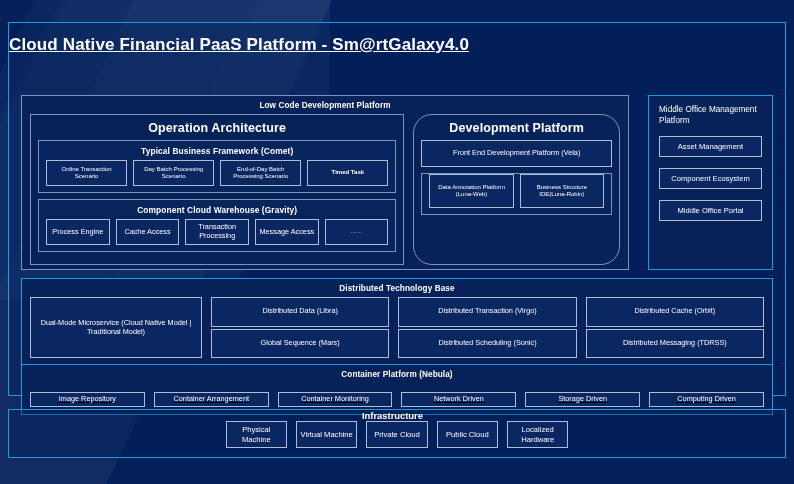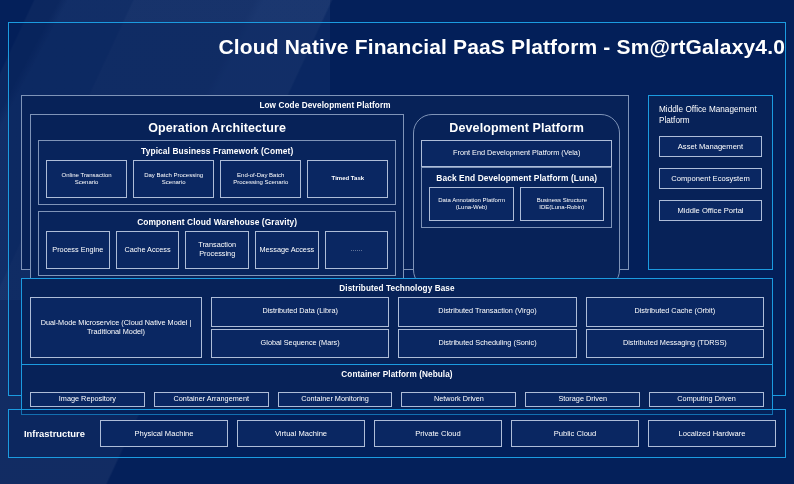--- a/index.html
+++ b/index.html
@@ -47,29 +47,31 @@
     border: 1.5px solid #1b9be0;
     background: rgba(4,32,90,0.35);
   }
   .infra-frame {
     position: absolute;
     left: 8px; top: 409px; width: 778px; height: 49px;
     border: 1.5px solid #1b9be0;
     background: rgba(4,32,90,0.35);
     display: flex; align-items: center;
     padding: 0 9px;
+    flex-direction: column;
   }
 
   .main-title {
-    text-align: right;
+    text-align: left;
     color: #ffffff;
-    font-size: 21px;
+    font-size: 17px;
     font-weight: bold;
     letter-spacing: .15px;
     padding-top: 12px;
+    text-decoration: underline;
   }
 
   
   .panel {
     border: 1px solid #7f94b8;
     background: #072258;
   }
   .panel-title {
     text-align: center;
     color: #ffffff;
@@ -113,21 +115,21 @@
   .sub-panel {
     border: 1px solid #7f94b8;
     background: #08245c;
     margin: 0 7px 6px;
     padding-bottom: 6px;
   }
   .sub-row {
     display: flex; gap: 6px;
     padding: 0 7px;
   }
-  .sub-row > .box { flex: 1; height: 38px; }
+  .sub-row > .box { flex: 1; height: 26px; }
 
   
   .midoffice {
     flex: 1;
     border: 1px solid #1b9be0;
     background: #072258;
     padding: 8px 10px 10px;
     display: flex; flex-direction: column;
   }
   .midoffice-title {
@@ -152,21 +154,21 @@
   .dtb-wide.box { font-size: 7.3px; }
 
   
   .row3 {
     position: absolute;
     left: 12px; top: 341px; right: 12px; height: 51px;
     border: 1px solid #1b9be0;
     background: #072258;
     display: flex; flex-direction: column;
   }
-  .cp-body { display: flex; gap: 9px; padding: 9px 8px 8px; flex: 1; }
+  .cp-body { display: flex; gap: 9px; padding: 9px 8px 8px; flex: 1; text-decoration: underline; }
   .cp-body .box { flex: 1; }
 
   
   .infra-label {
     color: #ffffff; font-weight: bold; font-size: 9.4px;
     width: 82px; flex: none; text-align: left; padding-left: 6px;
   }
   .infra-boxes { display: flex; gap: 9px; flex: 1; }
   .infra-boxes .box { flex: 1; height: 27px; font-size: 7.6px; }
 </style>
@@ -207,28 +209,27 @@
                 <div class="box">Transaction Processing</div>
                 <div class="box">Message Access</div>
                 <div class="box sm">……</div>
               </div>
             </div>
           </div>
 
           <div class="dev-plat panel">
             <div class="panel-title lg">Development Platform</div>
 
-            <div class="sub-row" style="padding:0 7px;">
+            <div class="sub-row" style="padding:0 7px;margin-bottom:6px;">
               <div class="box" style="height:27px;">
                 <span>Front End Development Platform (Vela)</span>
               </div>
             </div>
 
             <div class="sub-panel">
-              <div class="panel-title md">Back End Development Platform (Luna)</div>
               <div class="sub-row">
                 <div class="box sm" style="height:34px;">Data Annotation Platform (Luna-Web)</div>
                 <div class="box sm" style="height:34px;">Business Structure IDE(Luna-Robin)</div>
               </div>
             </div>
           </div>
 
         </div>
       </div>
 

